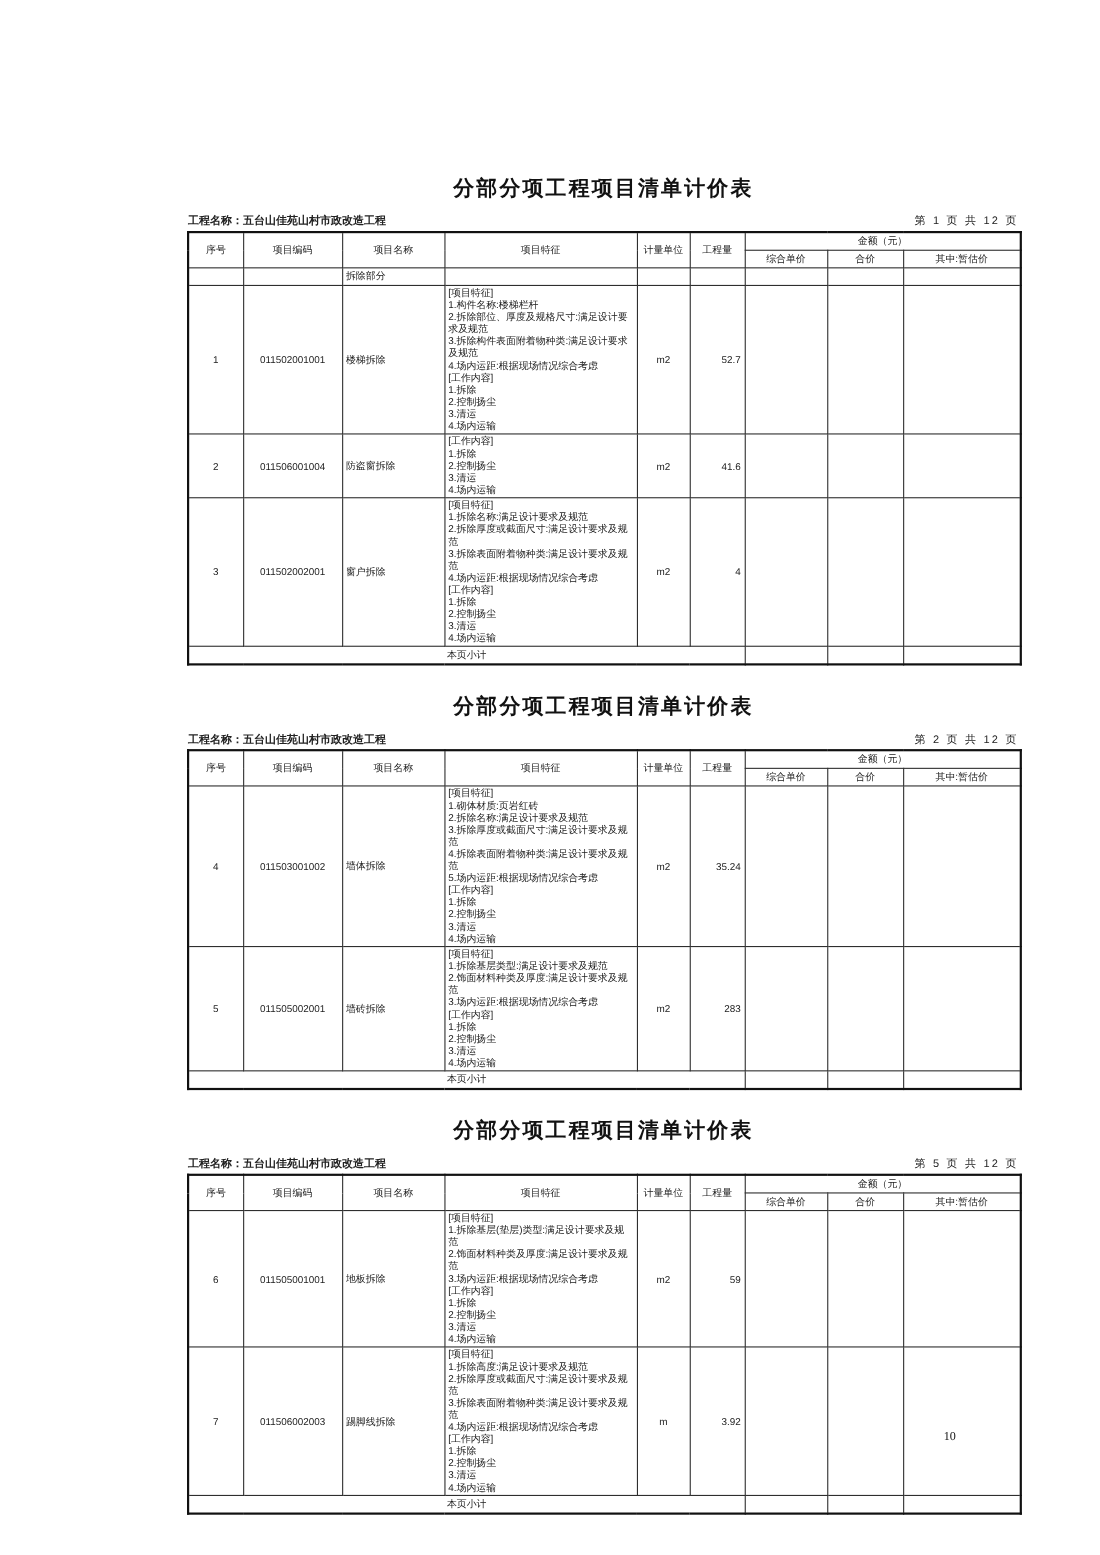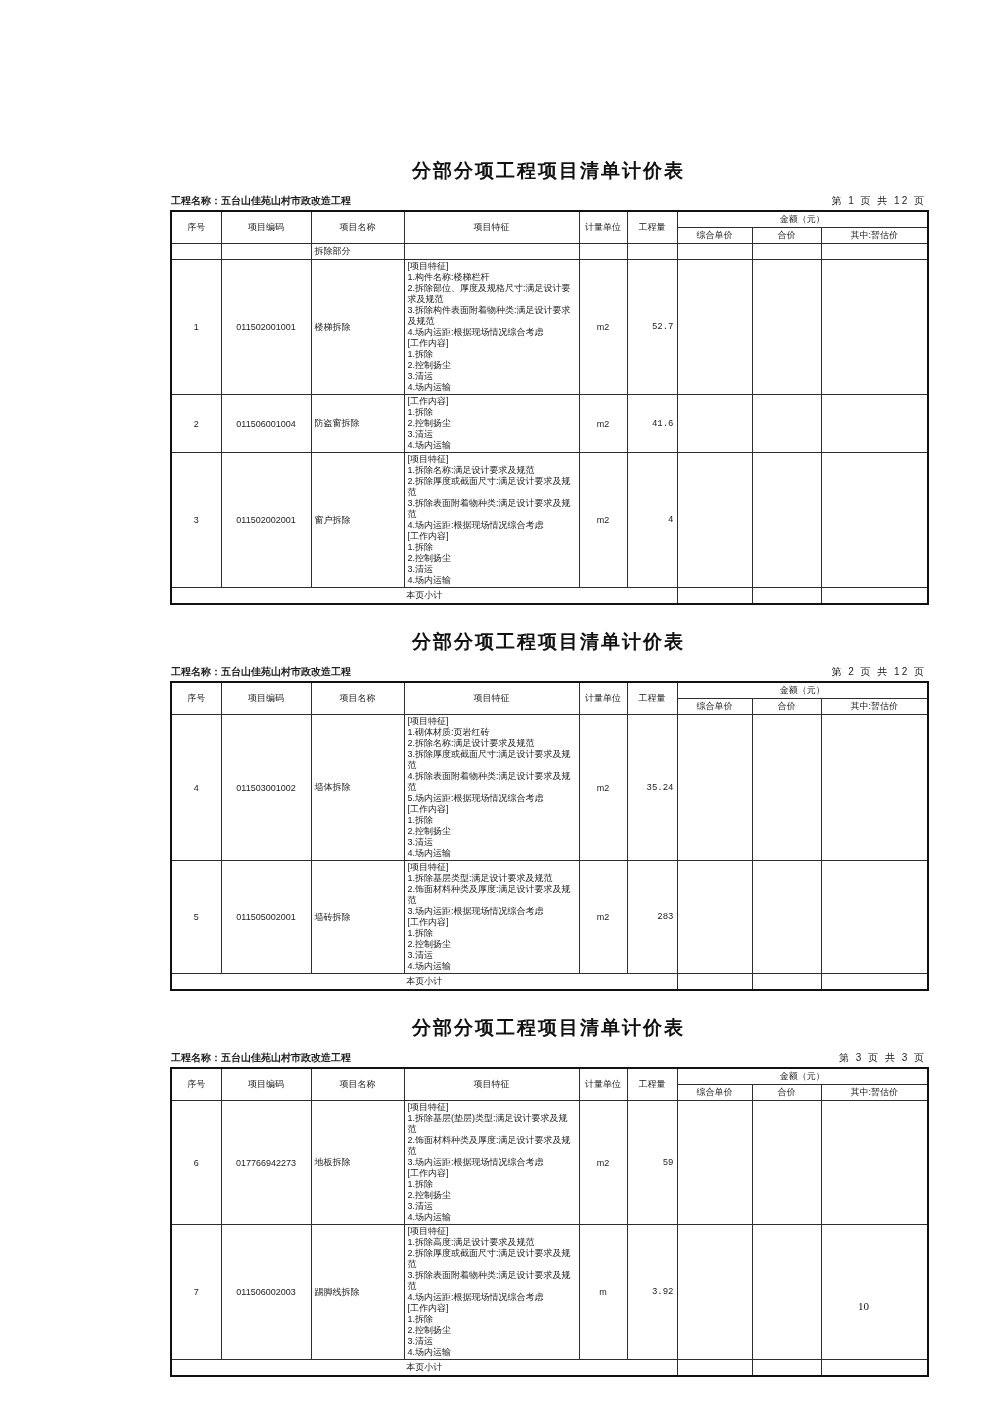--- a/index.html
+++ b/index.html
@@ -42,21 +42,21 @@
     padding: 1px 3px;
     color: #1c1c1c;
     overflow: hidden;
   }
   table.bill thead th {
     font-weight: normal; vertical-align: middle;
     height: 16px; padding: 1px 2px;
   }
   td.c { text-align: center; vertical-align: middle; }
   td.l { text-align: left;  vertical-align: middle; }
-  td.r { text-align: right; vertical-align: middle; padding-right: 5px; font-family: Liberation Mono, monospace; }
+  td.r { text-align: right; vertical-align: middle; padding-right: 5px; }
   td.features {
     font-size: 8.5px; line-height: 11px;
     white-space: pre-line;
     text-align: left; vertical-align: top;
     padding: 2px 3px;
   }
   tr.section-row td { height: 13px; }
   tr.footer-row td { height: 14px; text-align: center; font-size: 9px; }
   .doc-page-number {
     position: absolute; left: 858px; top: 1300px;
@@ -263,21 +263,21 @@
               <td></td>
             </tr>
           </tbody>
       </table>
     </div>
 
     <div class="section">
       <h1 class="bill-title">分部分项工程项目清单计价表</h1>
       <div class="meta-row">
         <span>工程名称：五台山佳苑山村市政改造工程</span>
-        <span class="page-info">第 3 页 共 3 页</span>
+        <span class="page-info">第 5 页 共 12 页</span>
       </div>
       <table class="bill">
         <colgroup>
           <col style="width:50px">
             <col style="width:90px">
             <col style="width:93px">
           <col style="width:175px">
             <col style="width:48px">
             <col style="width:50px">
           <col style="width:75px">
@@ -296,21 +296,21 @@
             </tr>
             <tr>
               <th>综合单价</th>
               <th>合价</th>
               <th>其中:暂估价</th>
             </tr>
           </thead>
         <tbody>
             <tr>
               <td class="c">6</td>
-              <td class="c">017766942273</td>
+              <td class="c">011505001001</td>
               <td class="l">地板拆除</td>
               <td class="features">[项目特征]
 1.拆除基层(垫层)类型:满足设计要求及规范
 2.饰面材料种类及厚度:满足设计要求及规范
 3.场内运距:根据现场情况综合考虑
 [工作内容]
 1.拆除
 2.控制扬尘
 3.清运
 4.场内运输</td>

